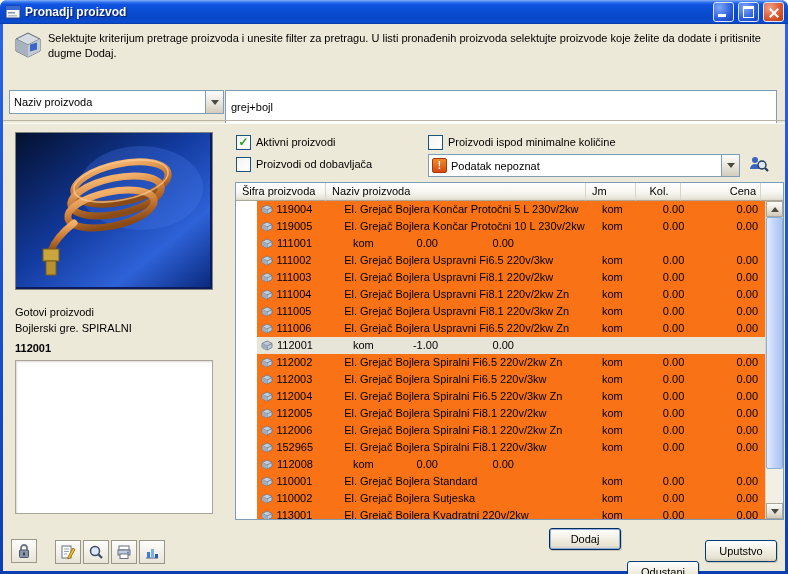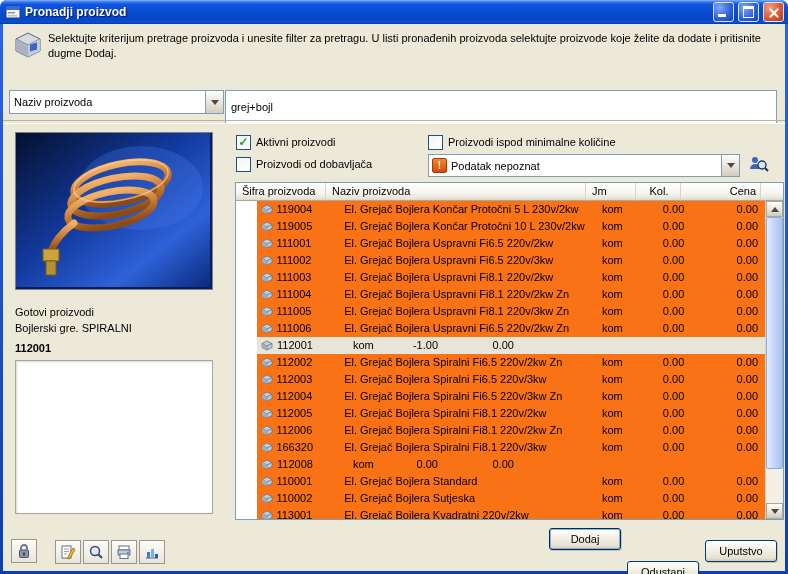--- a/index.html
+++ b/index.html
@@ -229,21 +229,20 @@
           </div>
           <div class="trow">
             <span class="c ci">
               <svg width="12" height="11" viewBox="0 0 12 11">
                 <path d="M1 3.5 L6 1 L11 3.5 L11 7.5 L6 10 L1 7.5 Z" fill="#c3cdd9" stroke="#5f7288" stroke-width="0.8"></path>
                 <path d="M1 3.5 L6 6 L11 3.5 M6 6 V10" fill="none" stroke="#5f7288" stroke-width="0.8"></path>
                 <path d="M1 3.5 L6 6 V10 L1 7.5 Z" fill="#9fadbe"></path>
               </svg>
             </span>
             <span class="c ccode">111001</span>
-            <span class="c cname">El. Grejač Bojlera Uspravni Fi6.5 220v/2kw</span>
             <span class="c cjm">kom</span>
             <span class="c ckol">0.00</span>
             <span class="c ccena">0.00</span>
           </div>
           <div class="trow">
             <span class="c ci">
               <svg width="12" height="11" viewBox="0 0 12 11">
                 <path d="M1 3.5 L6 1 L11 3.5 L11 7.5 L6 10 L1 7.5 Z" fill="#c3cdd9" stroke="#5f7288" stroke-width="0.8"></path>
                 <path d="M1 3.5 L6 6 L11 3.5 M6 6 V10" fill="none" stroke="#5f7288" stroke-width="0.8"></path>
                 <path d="M1 3.5 L6 6 V10 L1 7.5 Z" fill="#9fadbe"></path>
@@ -395,21 +394,21 @@
             <span class="c ccena">0.00</span>
           </div>
           <div class="trow">
             <span class="c ci">
               <svg width="12" height="11" viewBox="0 0 12 11">
                 <path d="M1 3.5 L6 1 L11 3.5 L11 7.5 L6 10 L1 7.5 Z" fill="#c3cdd9" stroke="#5f7288" stroke-width="0.8"></path>
                 <path d="M1 3.5 L6 6 L11 3.5 M6 6 V10" fill="none" stroke="#5f7288" stroke-width="0.8"></path>
                 <path d="M1 3.5 L6 6 V10 L1 7.5 Z" fill="#9fadbe"></path>
               </svg>
             </span>
-            <span class="c ccode">166320</span>
+            <span class="c ccode">152965</span>
             <span class="c cname">El. Grejač Bojlera Spiralni Fi8.1 220v/3kw</span>
             <span class="c cjm">kom</span>
             <span class="c ckol">0.00</span>
             <span class="c ccena">0.00</span>
           </div>
           <div class="trow">
             <span class="c ci">
               <svg width="12" height="11" viewBox="0 0 12 11">
                 <path d="M1 3.5 L6 1 L11 3.5 L11 7.5 L6 10 L1 7.5 Z" fill="#c3cdd9" stroke="#5f7288" stroke-width="0.8"></path>
                 <path d="M1 3.5 L6 6 L11 3.5 M6 6 V10" fill="none" stroke="#5f7288" stroke-width="0.8"></path>

